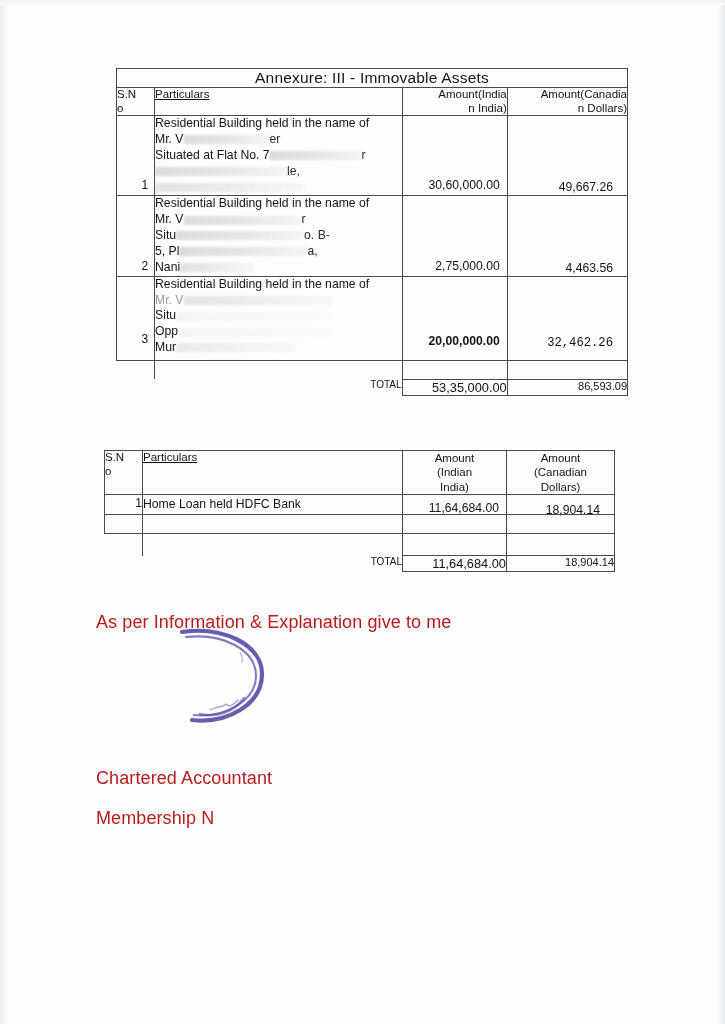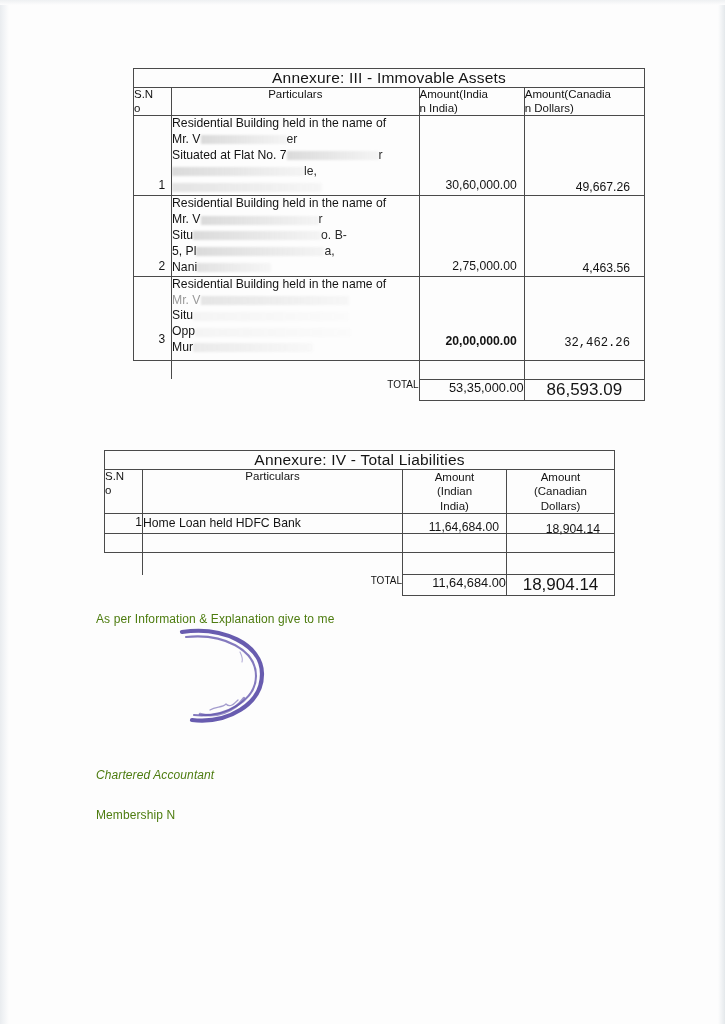--- a/index.html
+++ b/index.html
@@ -49,21 +49,21 @@
   }
   .doc-table td, .doc-table th {
     border: 1px solid #4a4a4a;
     padding: 0;
     vertical-align: top;
     font-weight: normal;
     color: #141414;
   }
 
   #annexure3-table {
-    left: 133px;
+    left: 116px;
     top: 68px;
     width: 512px;
   }
   #annexure4-table {
     left: 104px;
     top: 450px;
     width: 510px;
   }
 
   .col-sno   { width: 38px; }
@@ -90,24 +90,25 @@
     font-size: 11.5px;
     line-height: 1.18;
     color: #111;
   }
   .hdr-sno {
     padding: 7px 0 6px 7px;
     text-align: left;
   }
   .hdr-part {
     padding: 12px 0 6px 8px;
-    text-align: center;
+    text-align: left;
+    text-decoration: underline;
   }
   .hdr-amt {
-    text-align: left;
+    text-align: right;
     padding: 7px 4px 6px 4px;
     margin-left: 35px;
   }
   .hdr-amt-4 {
     text-align: center;
     padding: 5px 4px 4px 4px;
     line-height: 1.25;
   }
 
   .sno-cell {
@@ -172,39 +173,39 @@
   }
   .total-label.no-top { border-top: none !important; }
   .total-amt {
     text-align: right;
     font-weight: bold;
     font-size: 12.8px;
     padding: 4px 7px 5px 0;
     white-space: nowrap;
   }
   .total-amt-cad {
-    text-align: center;
+    text-align: right;
     font-weight: bold;
-    font-size: 17px;
+    font-size: 11px;
     padding: 7px 14px 2px 0;
     white-space: nowrap;
   }
   .spacer-row td { height: 18px; }
   .blank-cell { border-left: none; border-bottom: none; border-right: none; }
 
   
   .footer-line {
     position: absolute;
-    font-size: 12px;
-    color: #4d7c0f;
+    font-size: 18px;
+    color: #b91c1c;
     white-space: nowrap;
     letter-spacing: 0.1px;
   }
   #line-asper { left: 96px; top: 612px; }
-  #line-ca    { left: 96px; top: 768px; font-style: italic; }
+  #line-ca    { left: 96px; top: 768px; }
   #line-mem   { left: 96px; top: 808px; }
 
   
   #signature {
     position: absolute;
     left: 170px;
     top: 628px;
     width: 110px;
     height: 110px;
   }
@@ -319,23 +320,20 @@
   </table>
 
   <table class="doc-table" id="annexure4-table">
     <colgroup>
       <col class="col4-sno">
         <col class="col4-part">
         <col class="col4-inr">
         <col class="col4-cad">
     </colgroup>
     <tbody>
-      <tr>
-        <td class="title-cell" colspan="4">Annexure: IV - Total Liabilities</td>
-      </tr>
       <tr>
         <td class="hdr-cell hdr-sno">
           <span>S.N</span><br>
           <span>o</span>
         </td>
         <td class="hdr-cell hdr-part">Particulars</td>
         <td class="hdr-cell hdr-amt-4">
           <span>Amount</span><br>
           <span>(Indian</span><br>
           <span>India)</span>

